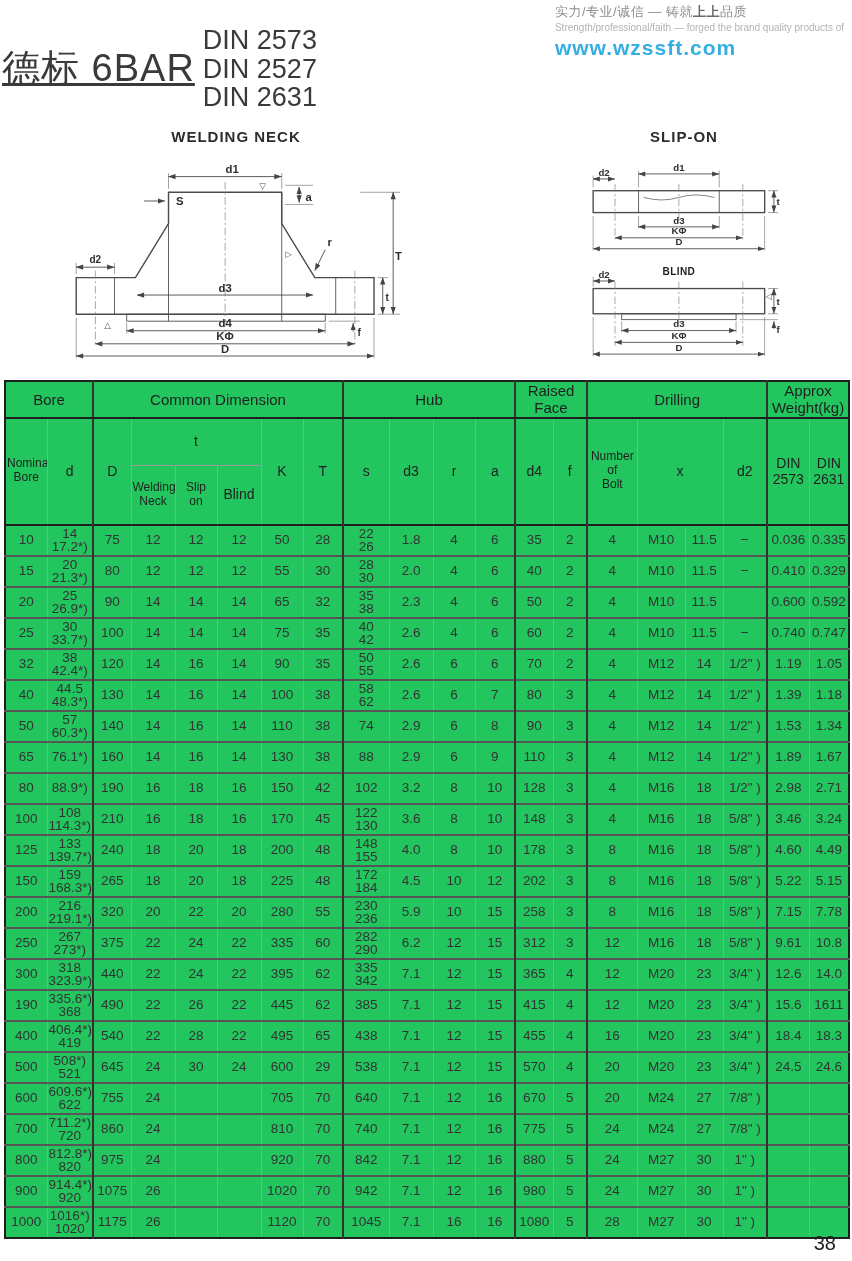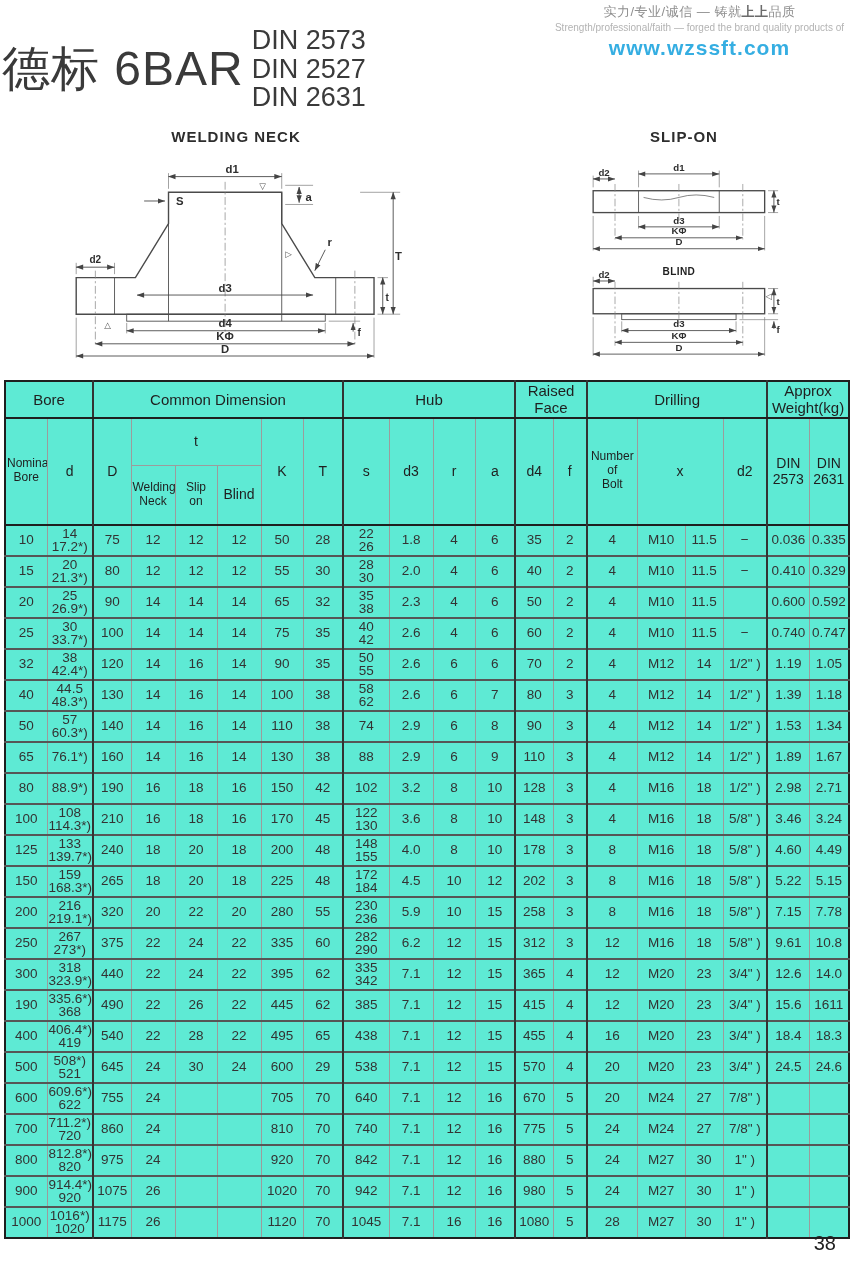--- a/index.html
+++ b/index.html
@@ -1,46 +1,46 @@
 <!DOCTYPE html>
 <html><head>
 <meta charset="utf-8">
 <style>
   html,body{margin:0;padding:0;background:#fff;}
   body{width:852px;height:1261px;position:relative;font-family:"Liberation Sans",sans-serif;color:#222;overflow:hidden;}
 
   
-  .brand{position:absolute;top:3px;right:8px;text-align:center;}
+  .brand{position:absolute;top:3px;right:8px;text-align:left;}
   .brand .cn{font-size:13px;color:#8e8e8e;letter-spacing:.5px;}
   .brand .cn b{color:#6b6b6b;}
   .brand .en{font-size:10px;color:#b3b3b3;margin-top:1px;}
   .brand .url{font-size:21px;font-weight:bold;color:#35aee2;margin-top:3px;letter-spacing:1px;}
 
   
   .title-block{position:absolute;left:2px;top:26px;display:flex;align-items:center;gap:8px;}
-  .title-cn{font-size:48px;color:#3a3a3a;letter-spacing:1px;white-space:nowrap;}
+  .title-cn{font-size:38px;color:#3a3a3a;letter-spacing:1px;white-space:nowrap;text-decoration:underline;}
   .title-standards{font-size:27px;color:#3a3a3a;line-height:1.06;white-space:pre-line;text-align:center;}
 
   
   .drawing{position:absolute;}
   #dw-wn{left:64px;top:128px;width:344px;}
   #dw-so{left:578px;top:128px;width:212px;}
   .dw-title{text-align:center;font-size:15px;font-weight:bold;color:#2d2d2d;letter-spacing:1px;margin-bottom:2px;}
   .ol{stroke:#4a4a4a;stroke-width:1.6;fill:none}
   .in{stroke:#4a4a4a;stroke-width:1;fill:none}
   .ext{stroke:#7a7a7a;stroke-width:.8}
   .dim{stroke:#444;stroke-width:1;fill:none}
   .cl{stroke:#828282;stroke-width:.8;stroke-dasharray:9 3 2.5 3}
   text.lb{font-size:13px;font-weight:bold;fill:#2e2e2e;text-anchor:middle}
   text.lb2{font-size:11.5px;font-weight:bold;fill:#2e2e2e;text-anchor:middle}
   text.sym{font-size:10px;fill:#555;text-anchor:middle}
   text.dtitle{font-size:12px;font-weight:bold;fill:#1f1f1f;text-anchor:middle;letter-spacing:.5px}
 
   
-  table{border-collapse:collapse;table-layout:fixed;position:absolute;left:4px;top:380px;width:844px;border:2px solid #1f1f1f;background:#5eead4;padding-left:36px;}
+  table{border-collapse:collapse;table-layout:fixed;position:absolute;left:4px;top:380px;width:844px;border:2px solid #1f1f1f;background:#22c55e;padding-left:36px;}
   th,td{padding:0 1px;text-align:center;vertical-align:middle;white-space:pre-line;overflow:hidden;}
   th{border-left:1px solid #9c9c9c;border-top:1px solid #9c9c9c;font-weight:normal;font-size:14px;color:#1f1f1f;line-height:1.15;}
   td{border-left:1px solid #9c9c9c;border-top:2px solid #565656;font-size:13.5px;color:#333;height:29px;line-height:13.5px;}
   .group-row th{height:34px;font-size:15px;border-bottom:2px solid #1f1f1f;border-left:2px solid #333;}
   .group-row th:first-child{border-left:none;}
   .sub1 th{height:46px;}
   .sub2 th{height:58px;}
   th.sm{font-size:12px;}
   .gb{border-left:2px solid #333 !important;}
   tbody tr:first-child td{border-top:2px solid #1f1f1f;}

